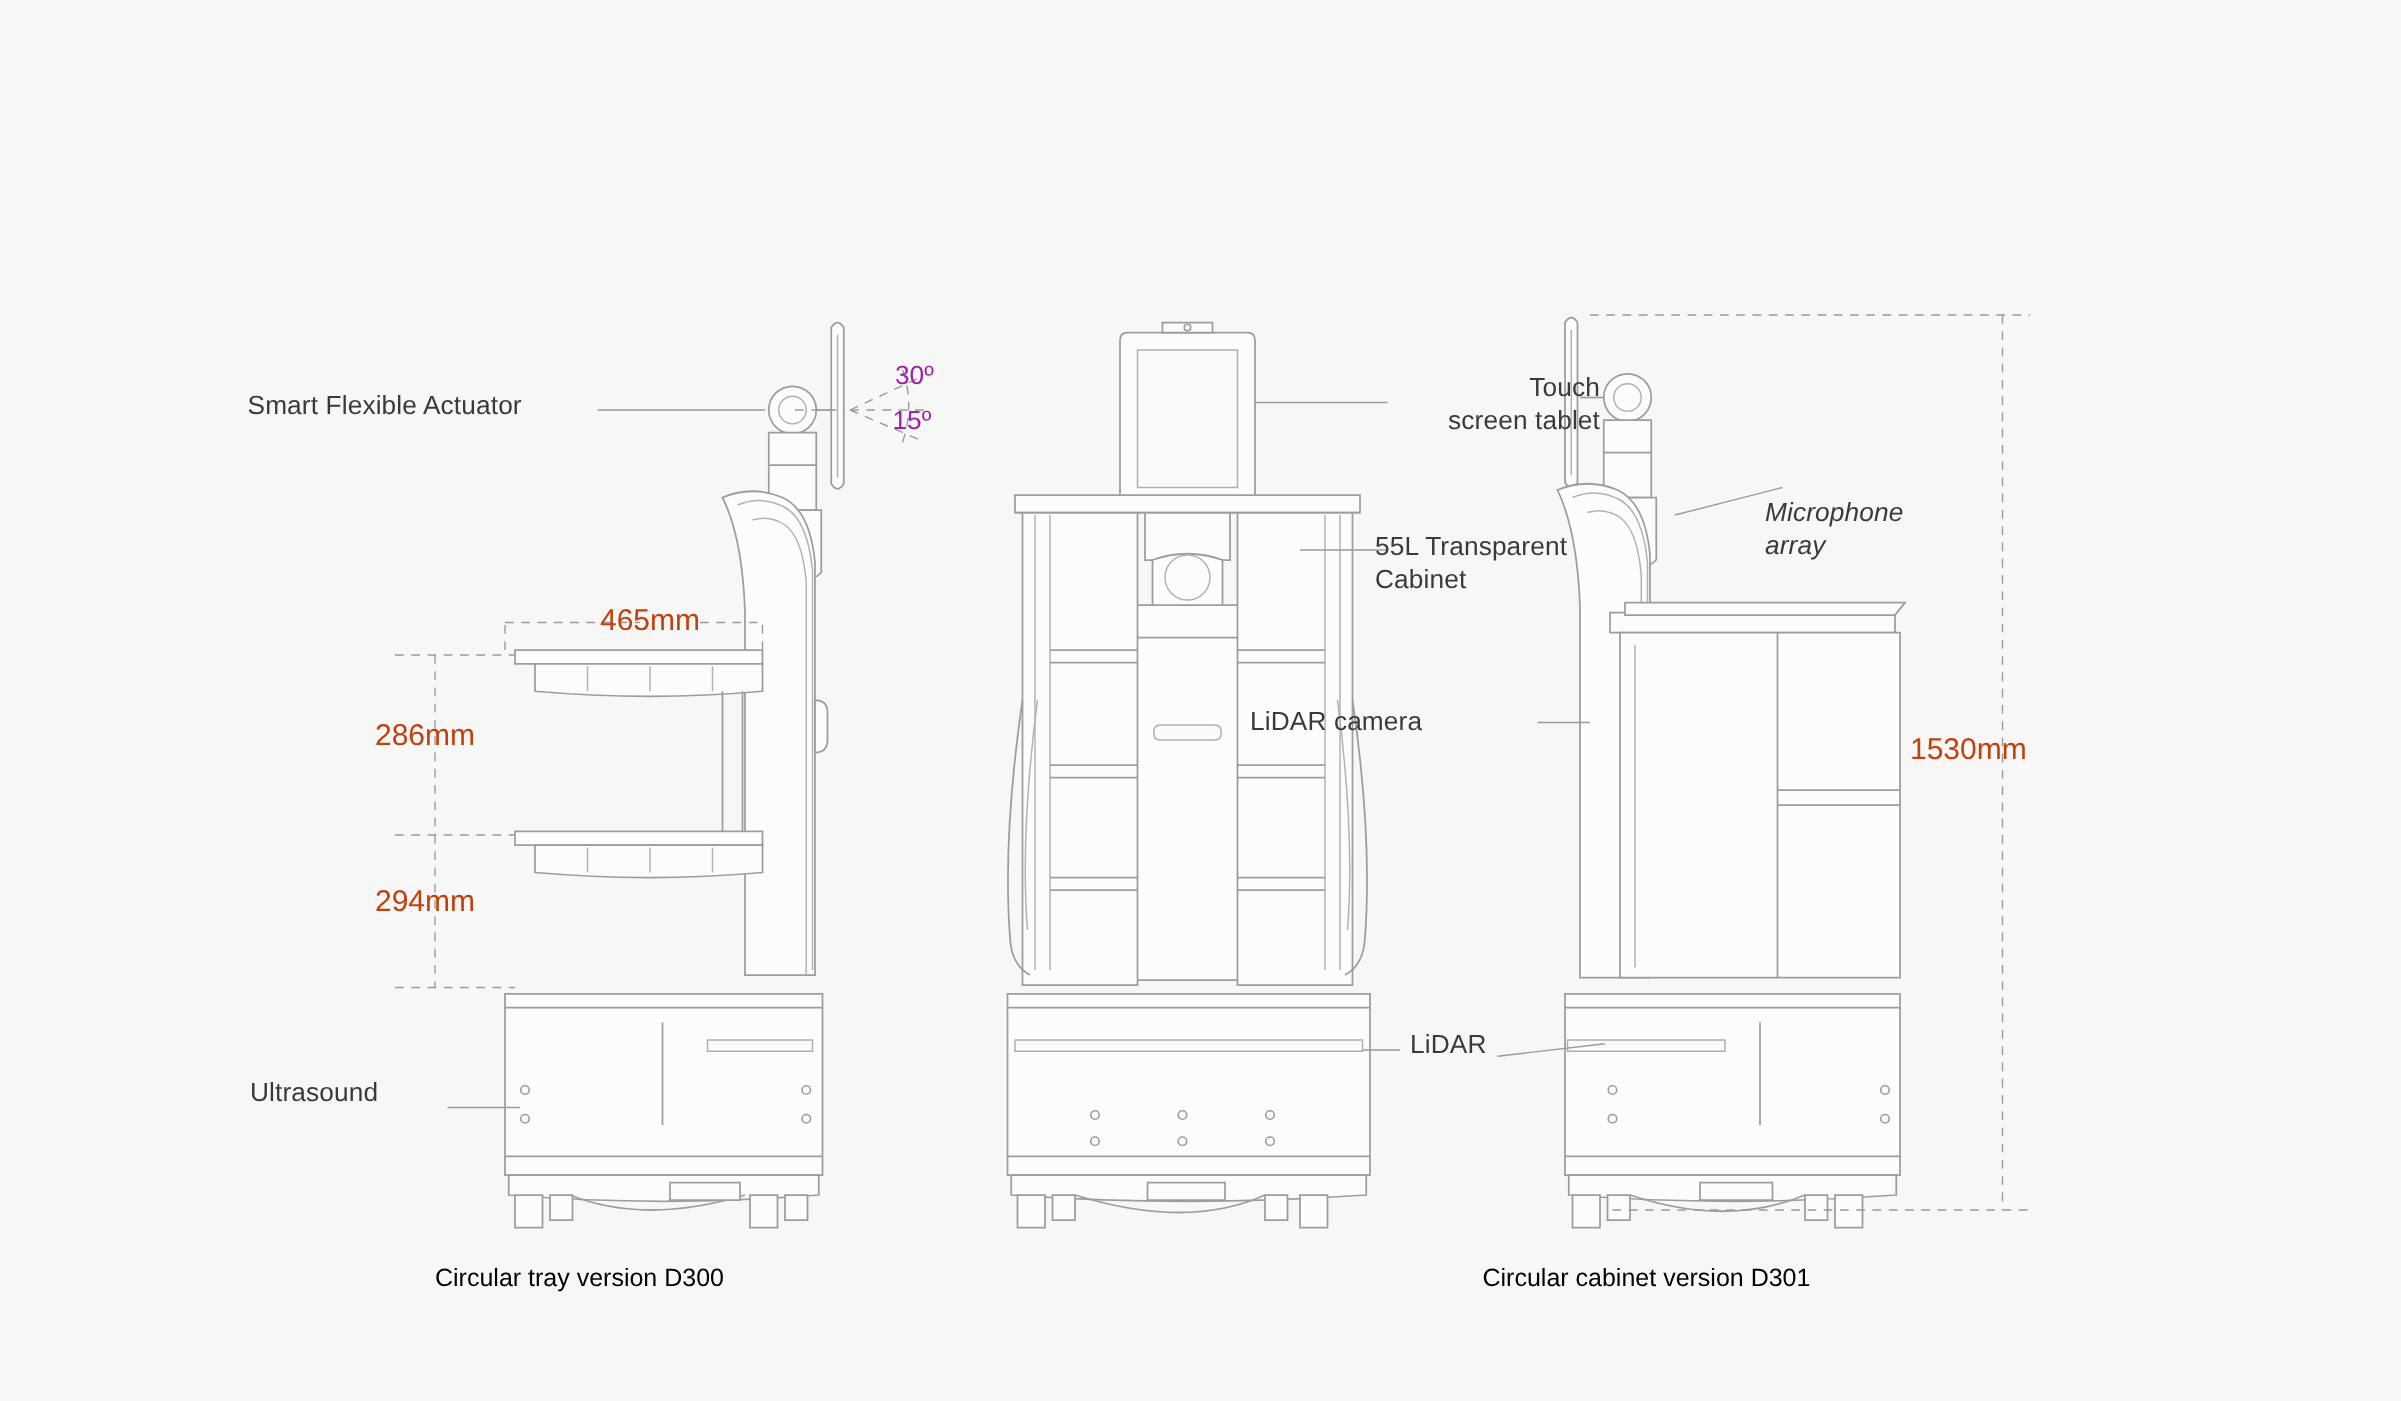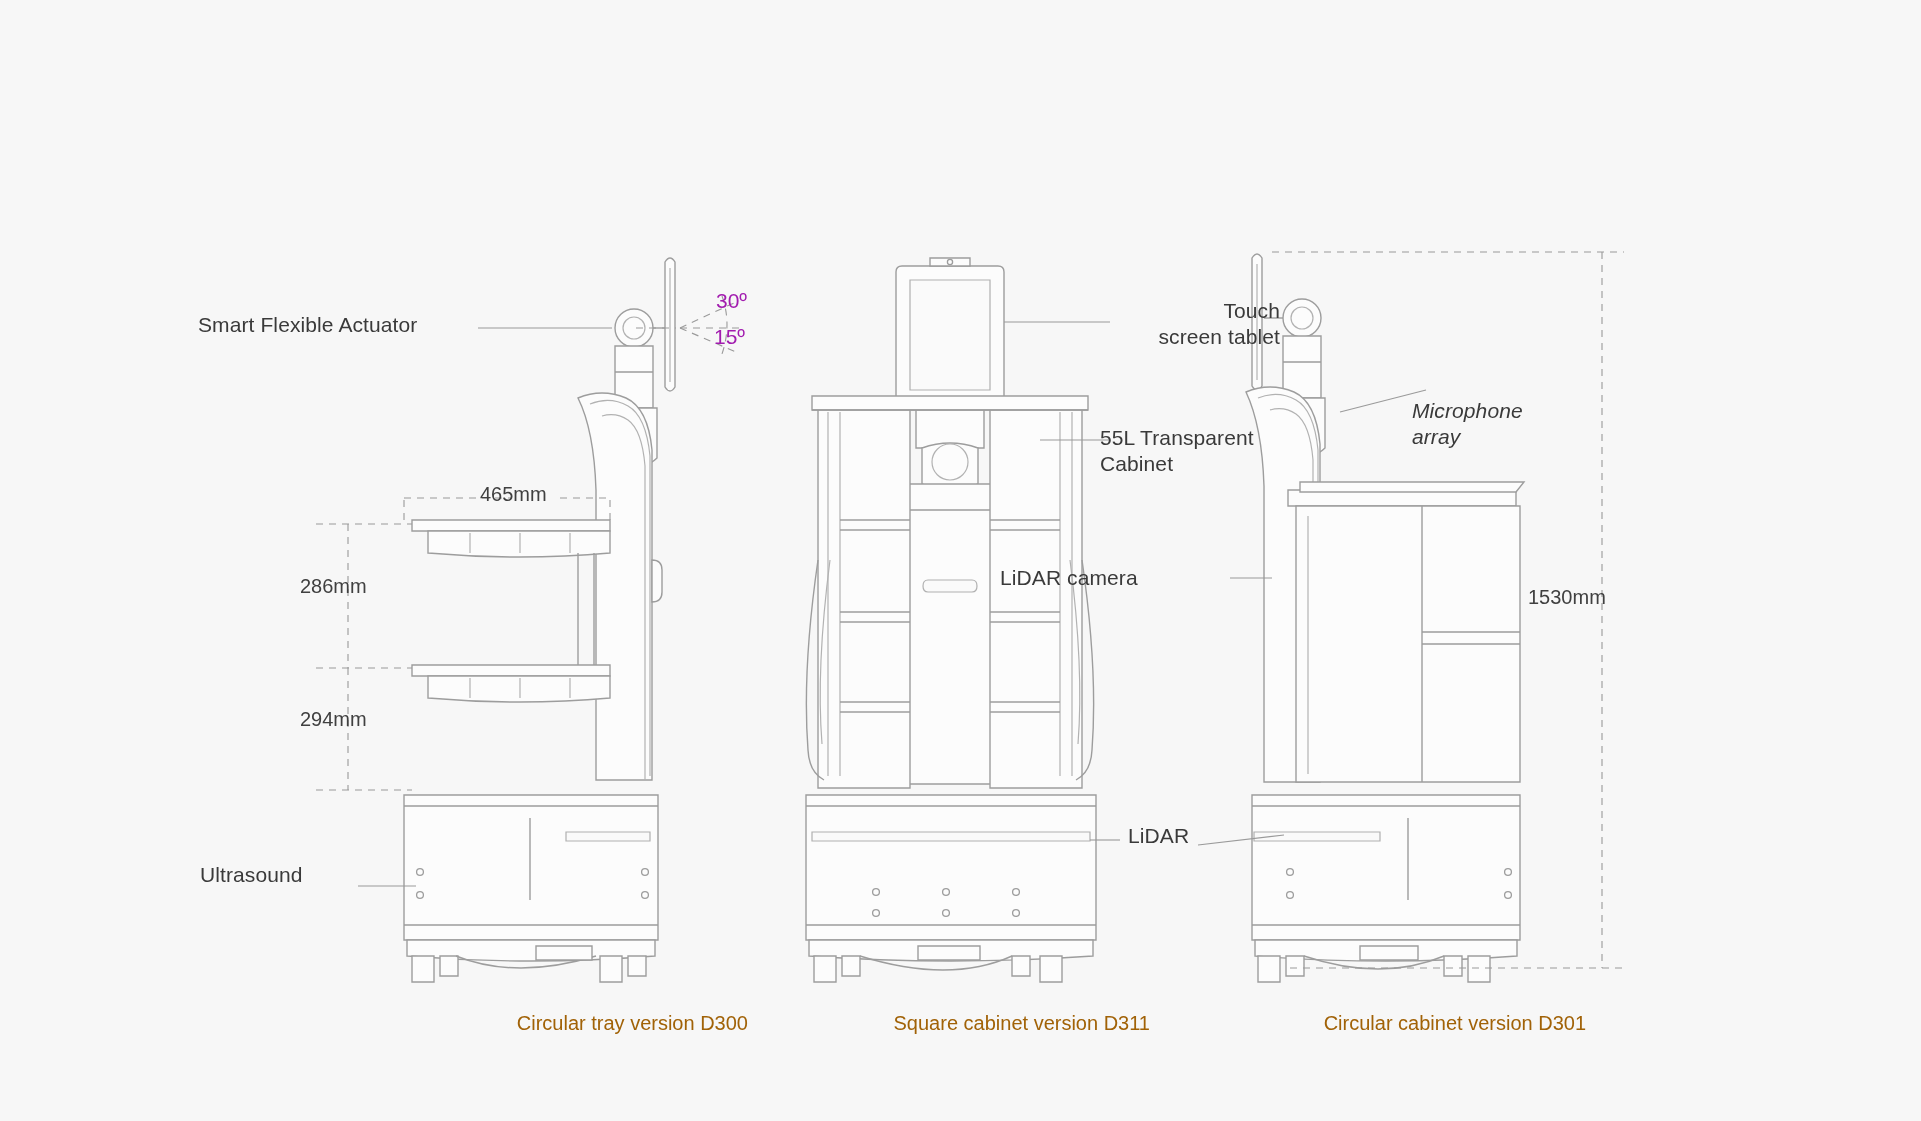--- a/index.html
+++ b/index.html
@@ -36,28 +36,28 @@
   }
   .lbl.right {
     text-align: left;
   }
   .lbl.center {
     text-align: right;
   }
   .caption {
     position: absolute;
     font-size: 20px;
-    color: #a16207;
-    text-align: right;
+    color: #000000;
+    text-align: left;
     width: 400px;
   }
   .dim {
     position: absolute;
-    font-size: 20px;
-    color: #404040;
+    font-size: 24px;
+    color: #c2410c;
   }
   .ang {
     position: absolute;
     font-size: 21px;
     color: #a21caf;
   }
 </style>
 </head>
 <body>
 
@@ -302,16 +302,15 @@
   <div class="lbl" style="left:1412px; top:398px; width:200px;font-style:italic;">Microphone
 array</div>
 
   <div class="lbl right" style="left:1000px; top:565px; width:230px;">LiDAR camera</div>
 
   <div class="lbl" style="left:1128px; top:823px; width:120px;">LiDAR</div>
 
   <div class="lbl right" style="left:200px; top:862px; width:152px;">Ultrasound</div>
 
   <div class="caption" style="left:348px; top:1012px;">Circular tray version D300</div>
-  <div class="caption" style="left:750px; top:1012px;">Square cabinet version D311</div>
   <div class="caption" style="left:1186px; top:1012px;">Circular cabinet version D301</div>
 
 </div>
 
 </body></html>

